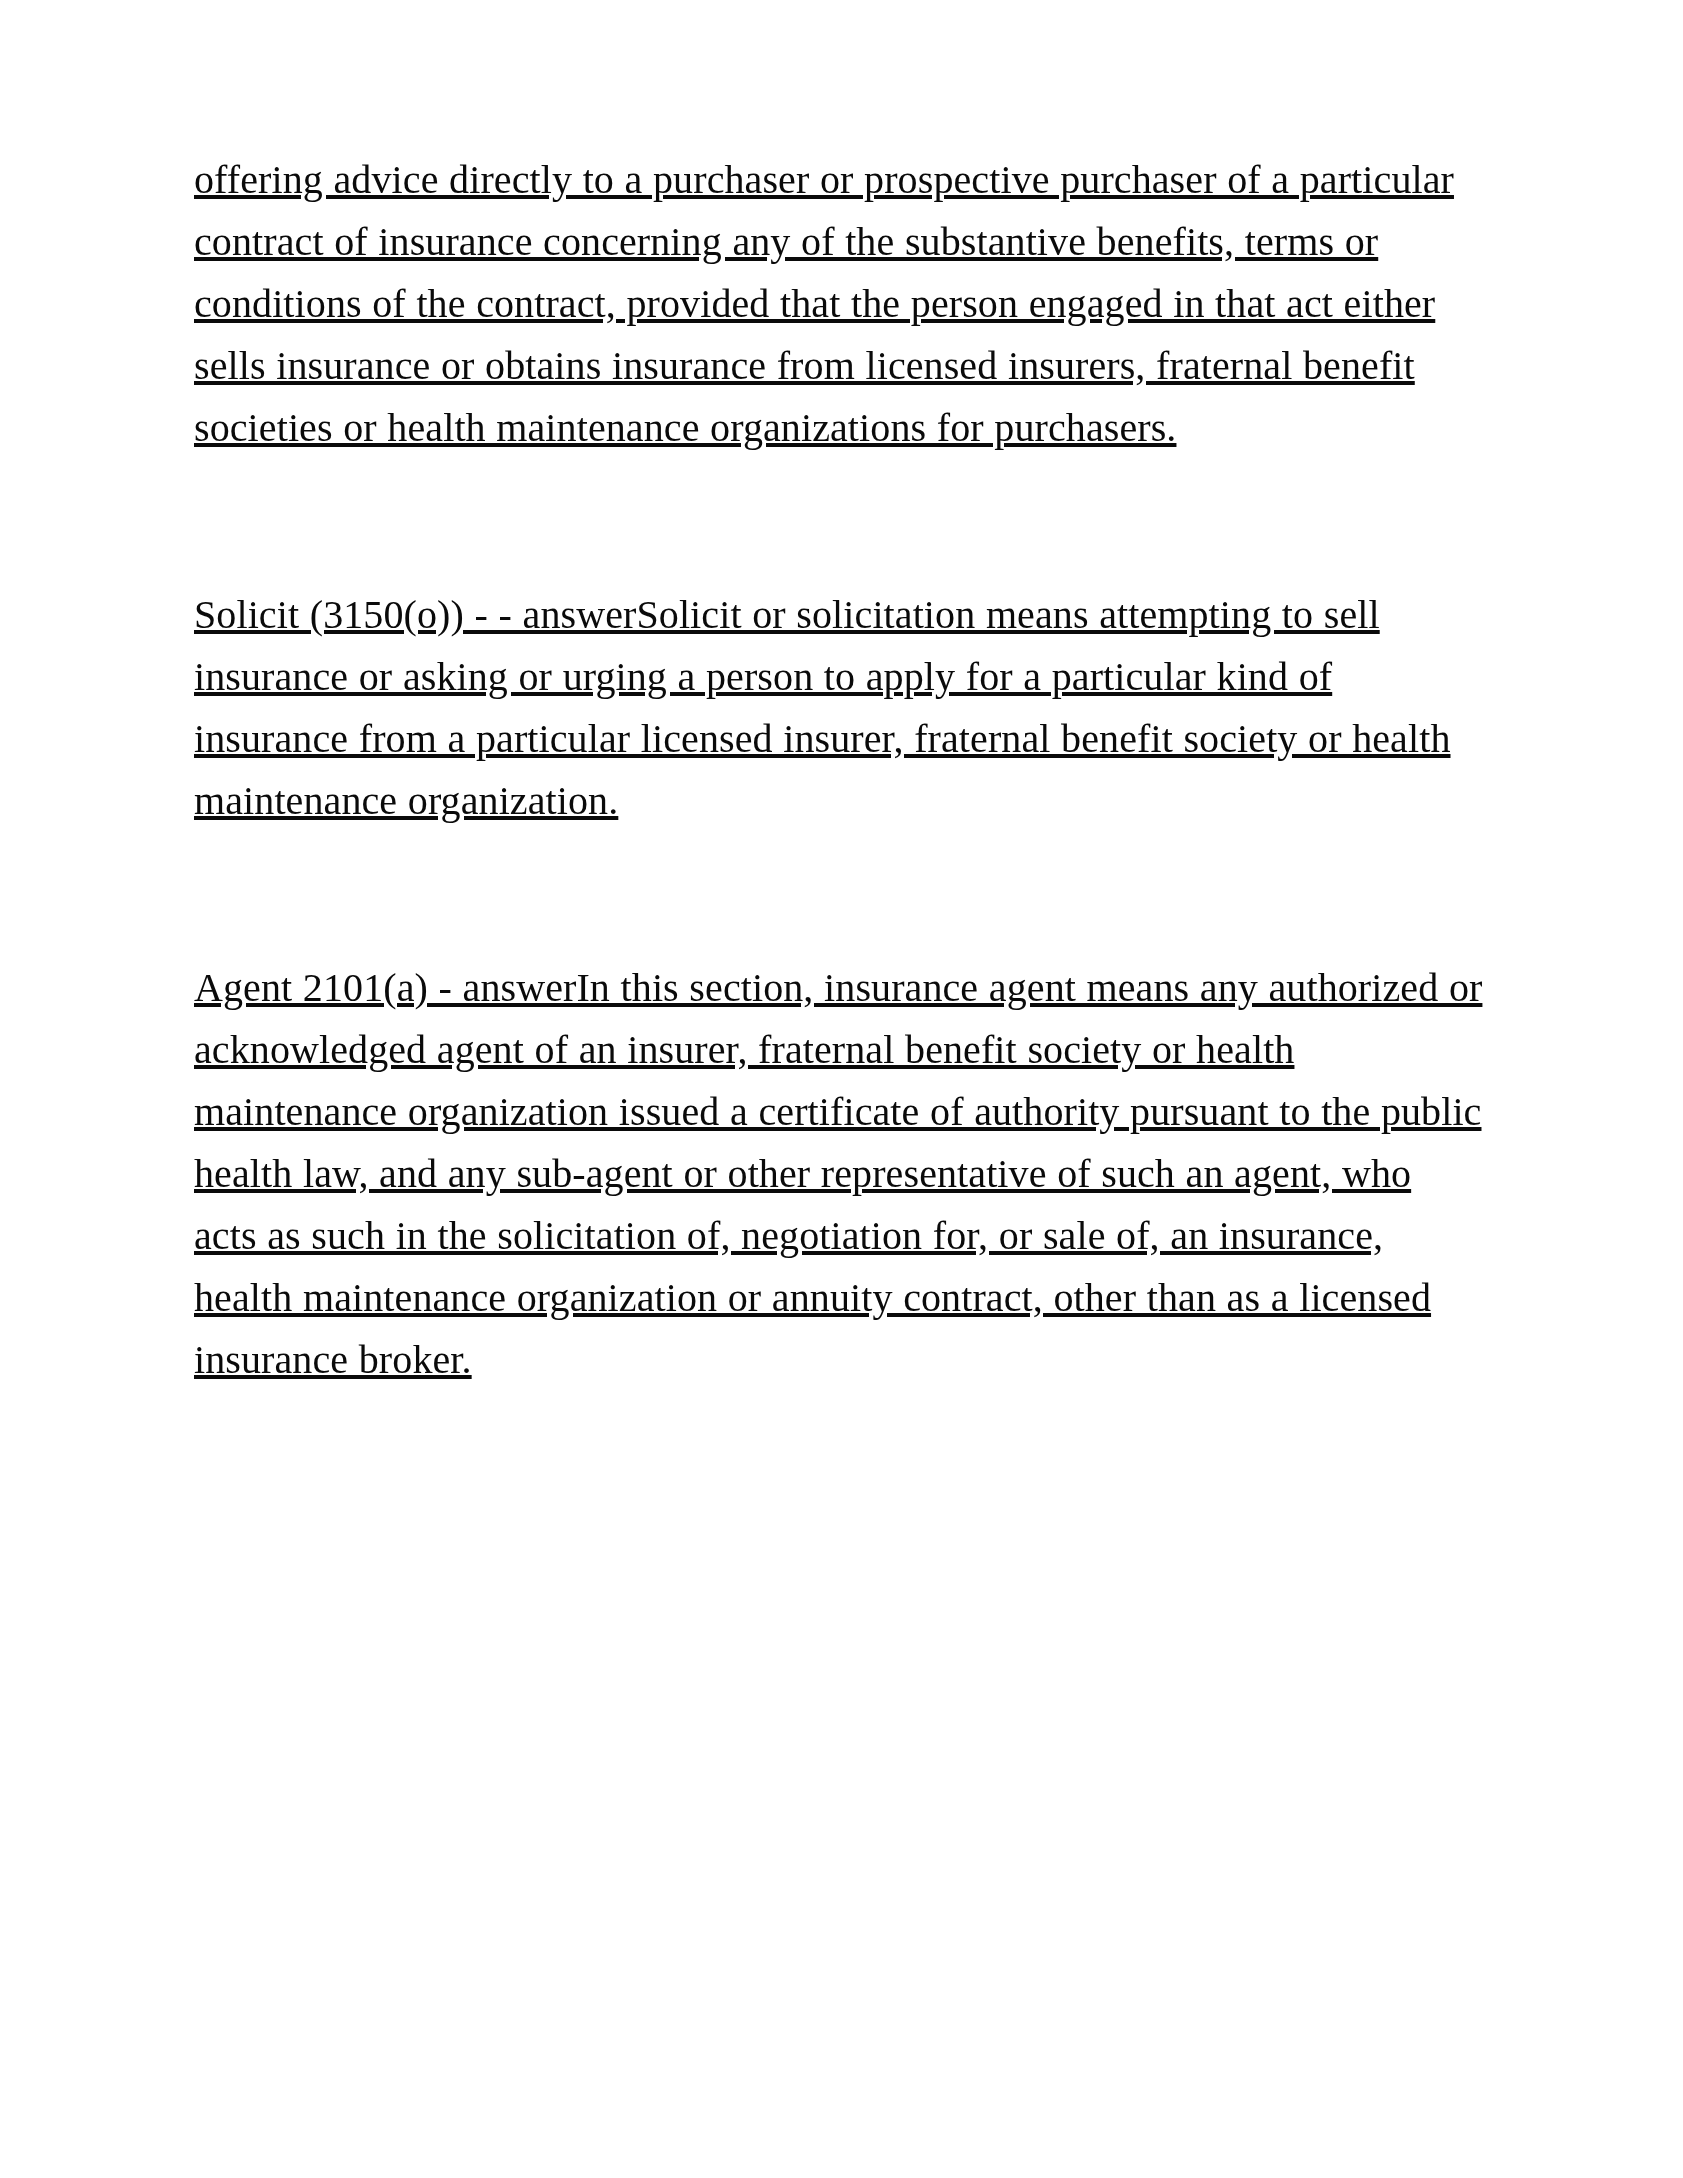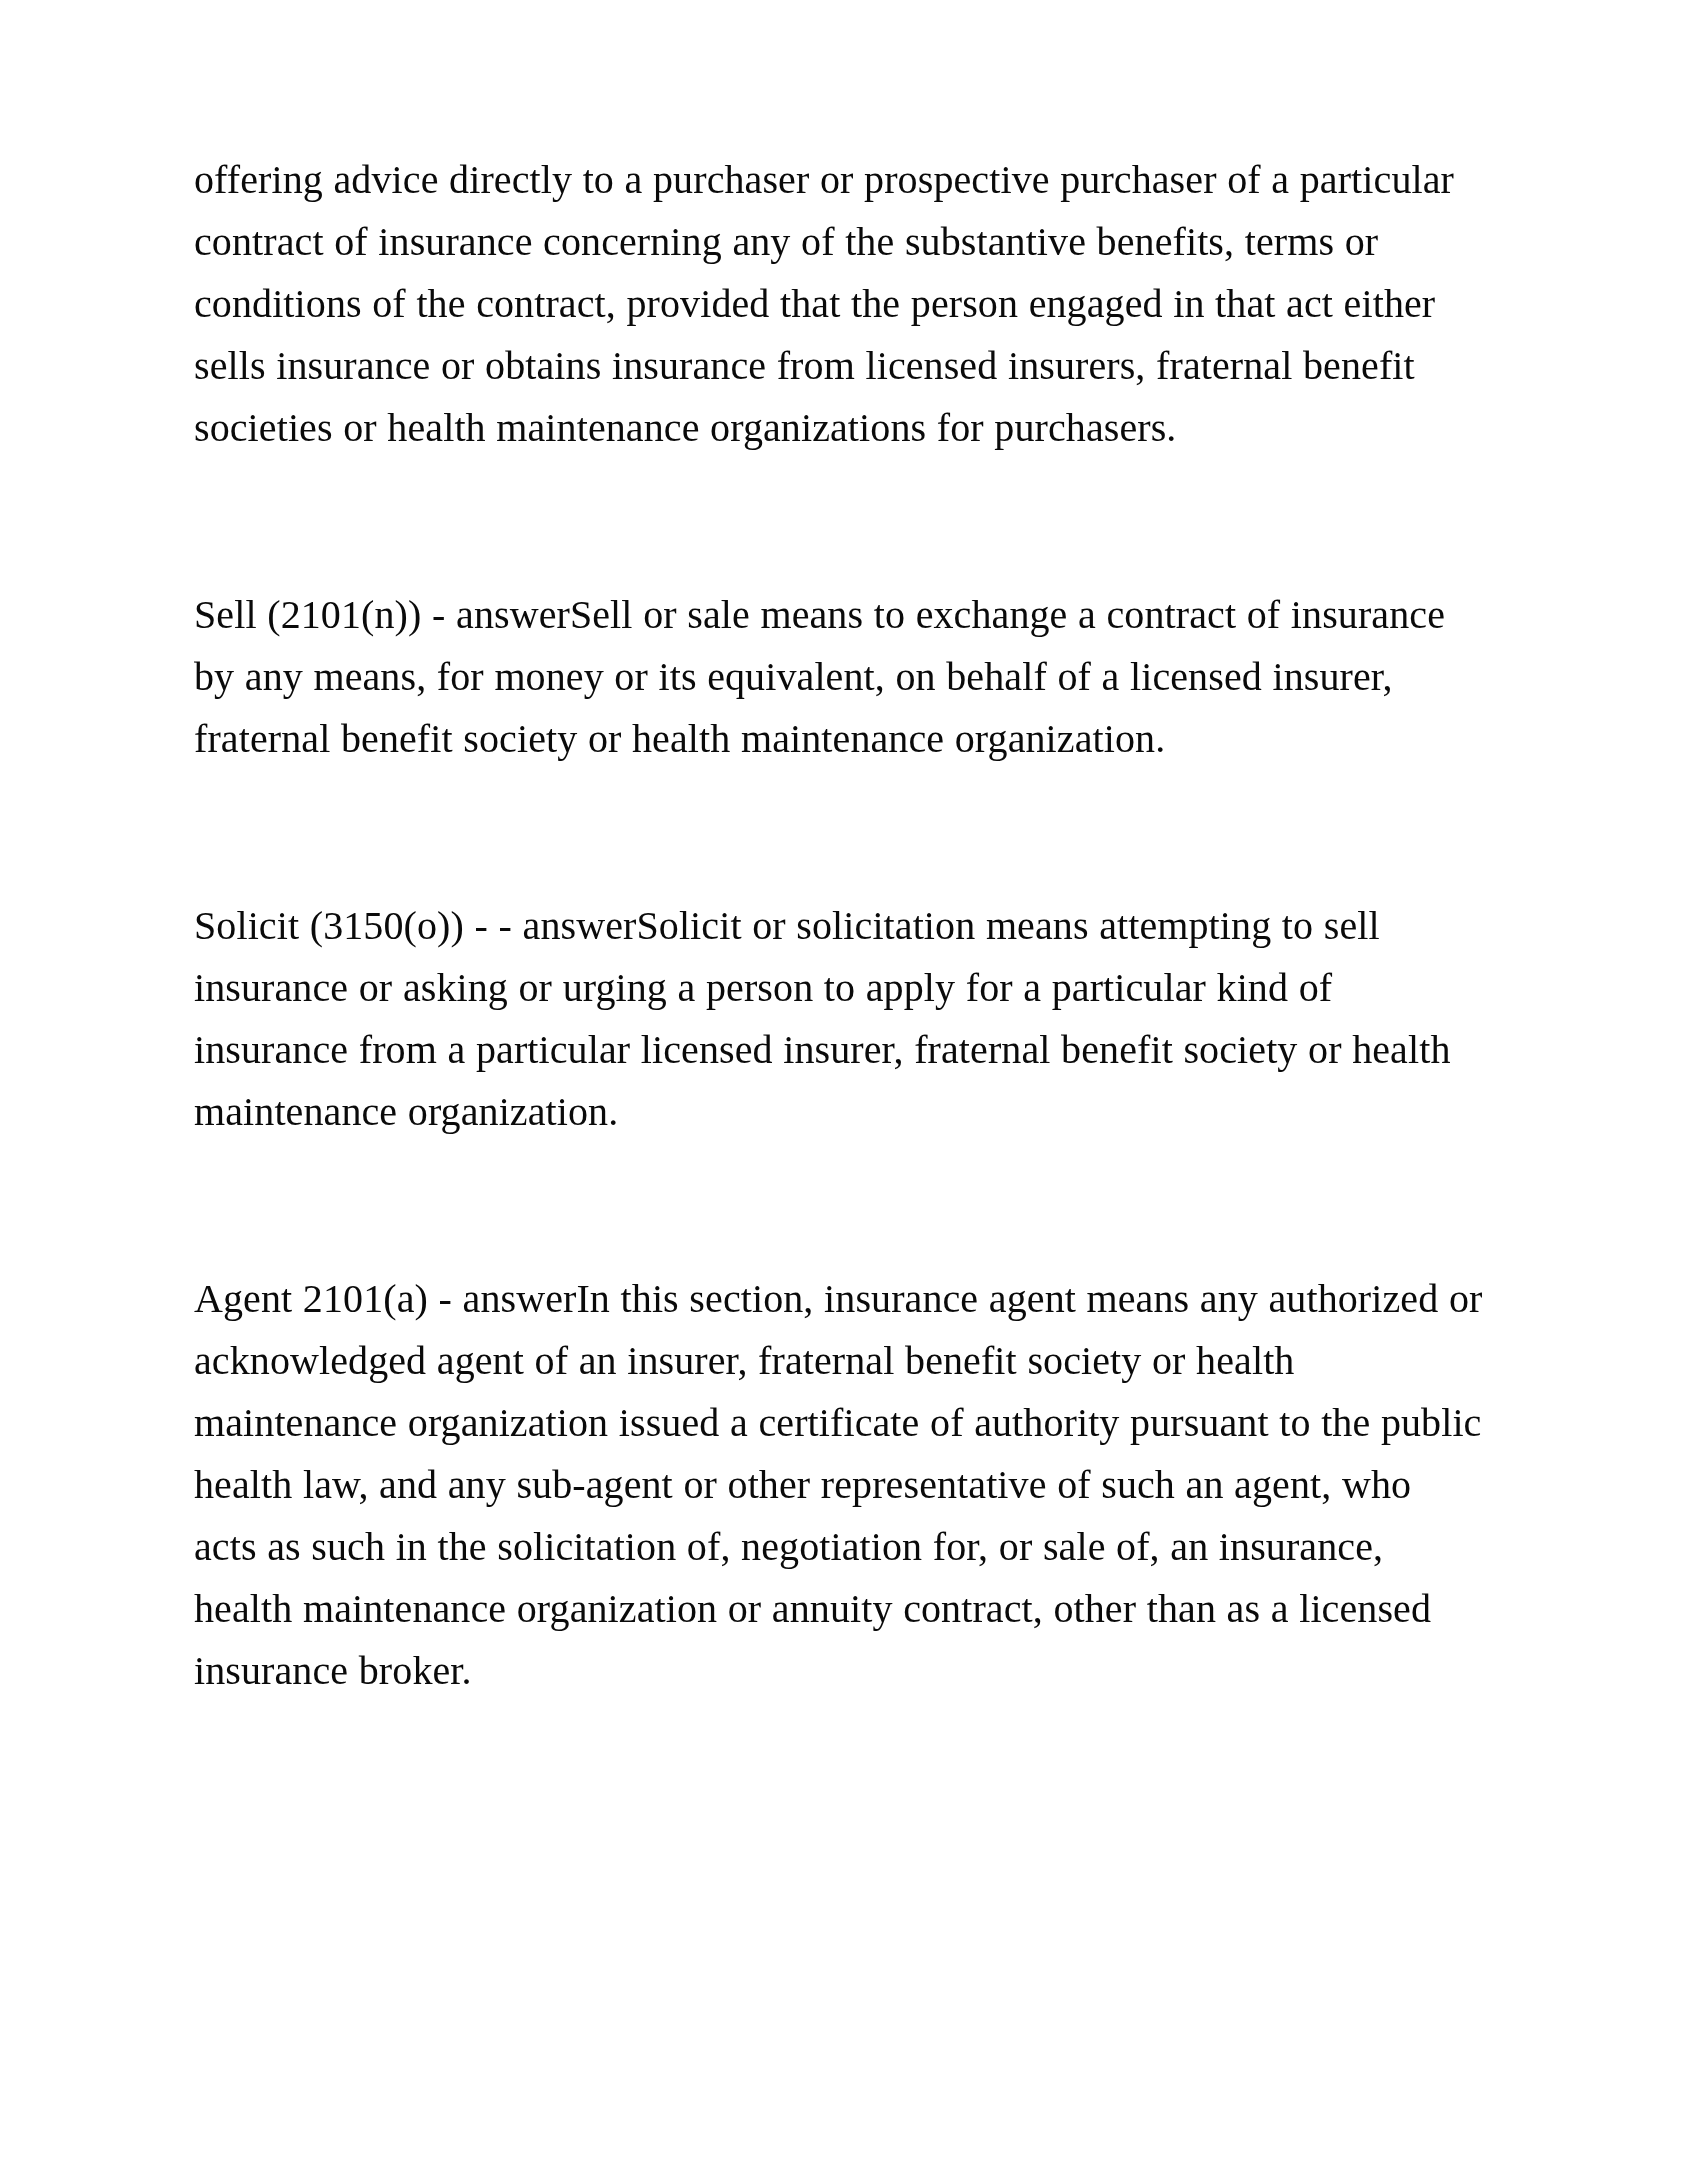--- a/index.html
+++ b/index.html
@@ -31,39 +31,39 @@
     width: 1289px;
   }
 
   .para {
     font-size: 40px;
     line-height: 62px;
     text-align: left;
     letter-spacing: 0.1px;
     word-spacing: 0.5px;
     margin: 0;
+    text-decoration: underline;
     -webkit-font-smoothing: antialiased;
   }
 
   
   .para + .para {
     margin-top: 125px;
   }
 
   .para-1 { margin-top: 0; }
 </style>
 </head>
 <body>
 
 <div class="page">
   <div class="text-column">
 
     <p class="para para-1">offering advice directly to a purchaser or prospective purchaser of a particular contract of insurance concerning any of the substantive benefits, terms or conditions of the contract, provided that the person engaged in that act either sells insurance or obtains insurance from licensed insurers, fraternal benefit societies or health maintenance organizations for purchasers.</p>
 
-    <p class="para para-2">Sell (2101(n)) - answerSell or sale means to exchange a contract of insurance by any means, for money or its equivalent, on behalf of a licensed insurer, fraternal benefit society or health maintenance organization.</p>
 
     <p class="para para-3">Solicit (3150(o)) - - answerSolicit or solicitation means attempting to sell insurance or asking or urging a person to apply for a particular kind of insurance from a particular licensed insurer, fraternal benefit society or health maintenance organization.</p>
 
     <p class="para para-4">Agent 2101(a) - answerIn this section, insurance agent means any authorized or acknowledged agent of an insurer, fraternal benefit society or health maintenance organization issued a certificate of authority pursuant to the public health law, and any sub-agent or other representative of such an agent, who acts as such in the solicitation of, negotiation for, or sale of, an insurance, health maintenance organization or annuity contract, other than as a licensed insurance broker.</p>
 
   </div>
 </div>
 
 
 </body></html>

